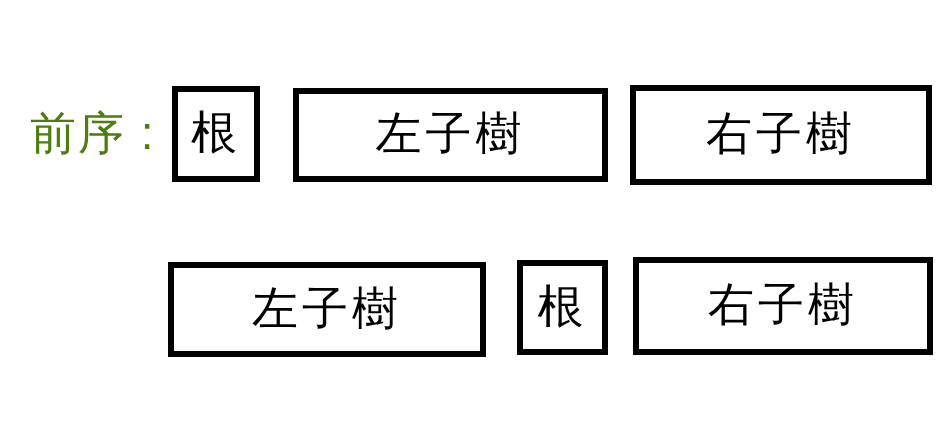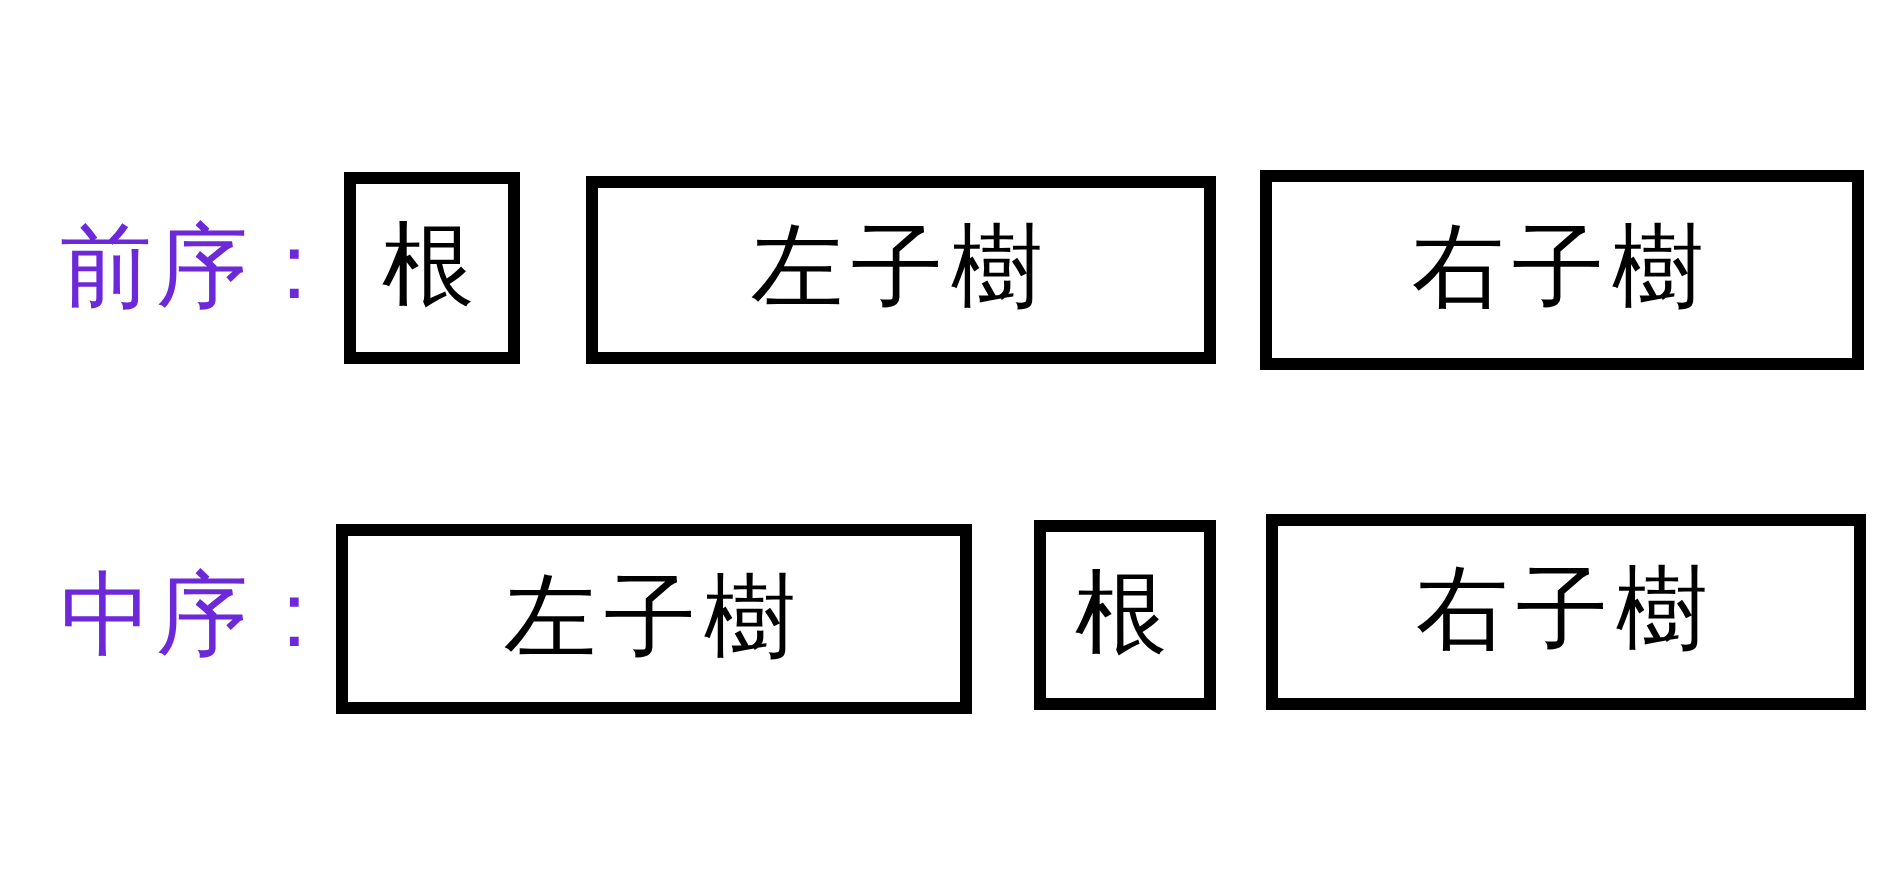--- a/index.html
+++ b/index.html
@@ -16,21 +16,21 @@
     color: #000000;
     overflow: hidden;
   }
   .row-label {
     position: absolute;
     display: flex;
     align-items: center;
     font-size: 46px;
     letter-spacing: 2px;
     white-space: pre;
-    color: #6d28d9;
+    color: #4d7c0f;
   }
   .label-preorder { left: 30px; top: 86px;  height: 96px; }
   .label-inorder  { left: 30px; top: 260px; height: 95px; }
 
   .box {
     position: absolute;
     box-sizing: border-box;
     border: 6px solid #000000;
     background: #ffffff;
     display: flex;
@@ -64,21 +64,20 @@
   </div>
 
   <div class="box r1b2">
     <span class="box-text">左子樹</span>
   </div>
 
   <div class="box r1b3">
     <span class="box-text">右子樹</span>
   </div>
 
-  <div class="row-label label-inorder">中序 :</div>
 
   <div class="box r2b1">
     <span class="box-text">左子樹</span>
   </div>
 
   <div class="box r2b2">
     <span class="box-text">根</span>
   </div>
 
   <div class="box r2b3">

